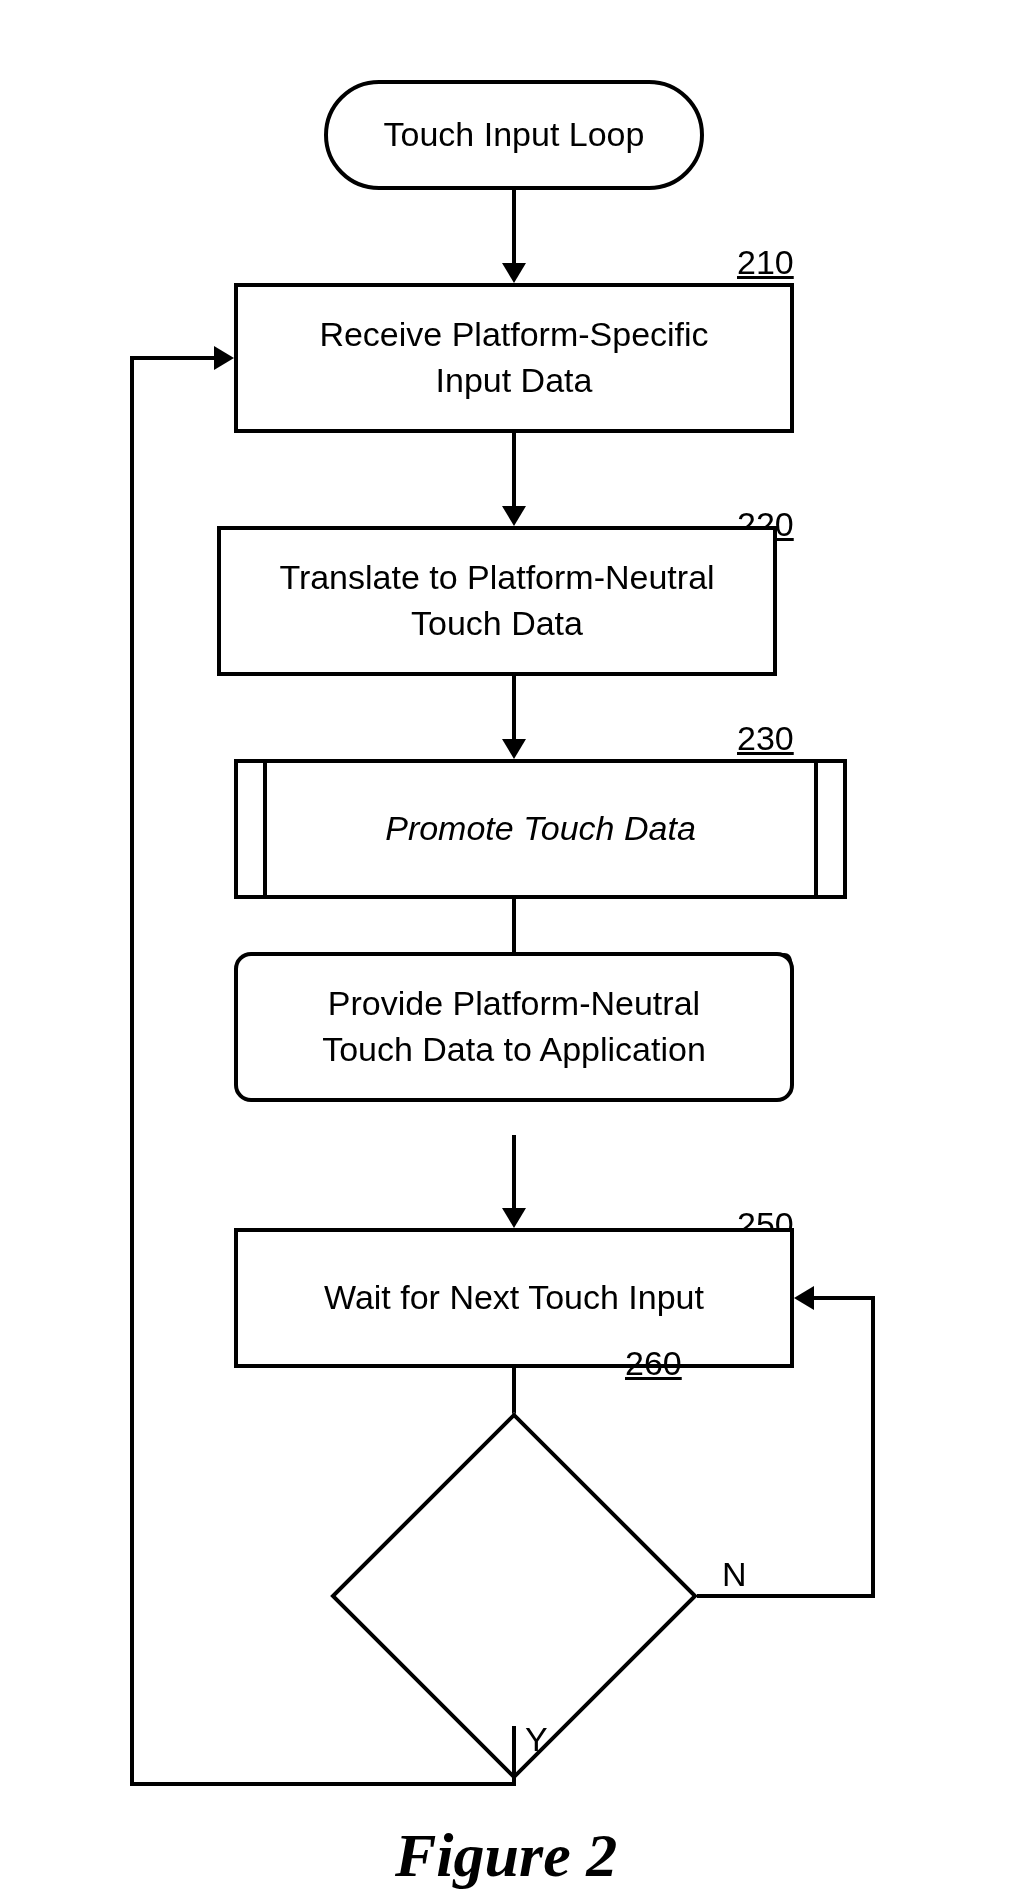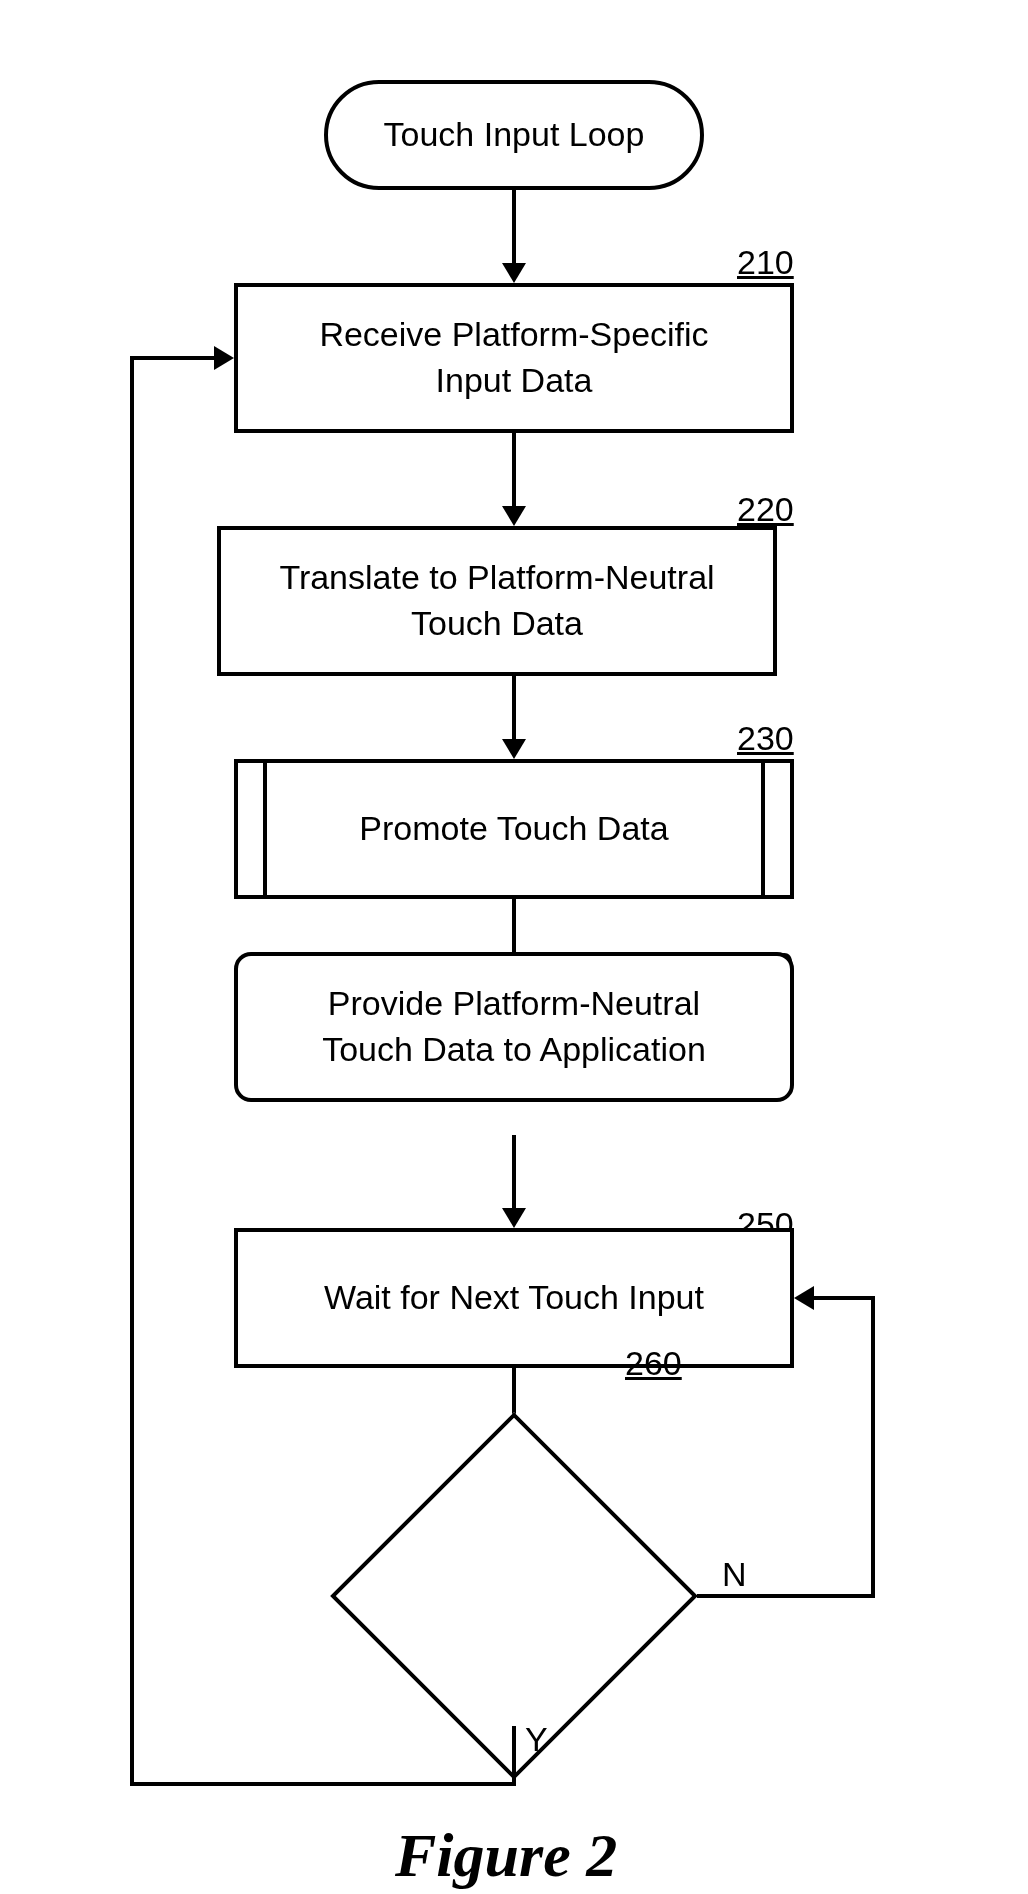--- a/index.html
+++ b/index.html
@@ -34,23 +34,24 @@
     .terminator {
       border-radius: 60px;
       width: 380px;
       height: 110px;
     }
     .process {
       width: 560px;
       height: 150px;
     }
     .predefined {
-      width: 560px;
+      width: 613px;
       height: 140px;
       position: absolute;
+      font-style: italic;
     }
     .predefined .inner-left, .predefined .inner-right {
       position: absolute;
       top: 0;
       bottom: 0;
       width: 4px;
       background: #000;
     }
     .predefined .inner-left {
       left: 25px;
@@ -128,21 +129,21 @@
 
   <div class="ref-label" style="left:637px; top:163px;">210</div>
   <div class="node process" style="left:134px; top:203px;">
     <span style="white-space:pre-line;">Receive Platform-Specific
 Input Data</span>
   </div>
 
   <div class="arrow-line" style="left:412px; top:353px; width:4px; height:75px;"></div>
   <div class="arrow-head arrow-down" style="left:402px; top:426px;"></div>
 
-  <div class="ref-label" style="left:637px; top:410px;">220</div>
+  <div class="ref-label" style="left:637px; top:425px;">220</div>
   <div class="node process" style="left:117px; top:446px;">
     <span style="white-space:pre-line;">Translate to Platform-Neutral
 Touch Data</span>
   </div>
 
   <div class="arrow-line" style="left:412px; top:596px; width:4px; height:65px;"></div>
   <div class="arrow-head arrow-down" style="left:402px; top:659px;"></div>
 
   <div class="ref-label" style="left:637px; top:639px;">230</div>
   <div class="node predefined" style="left:134px; top:679px;">

